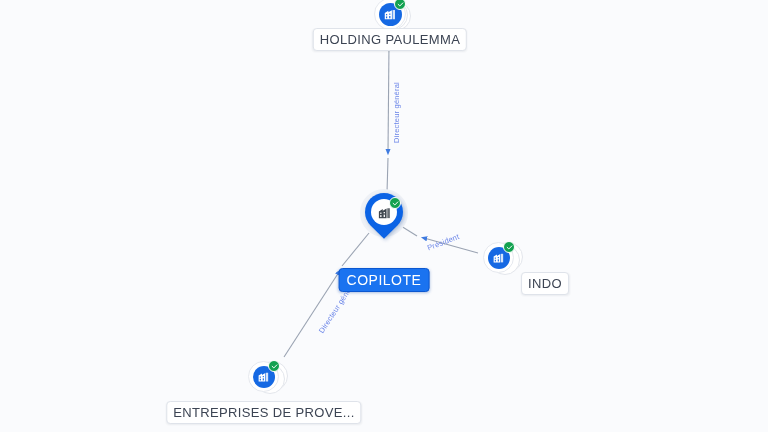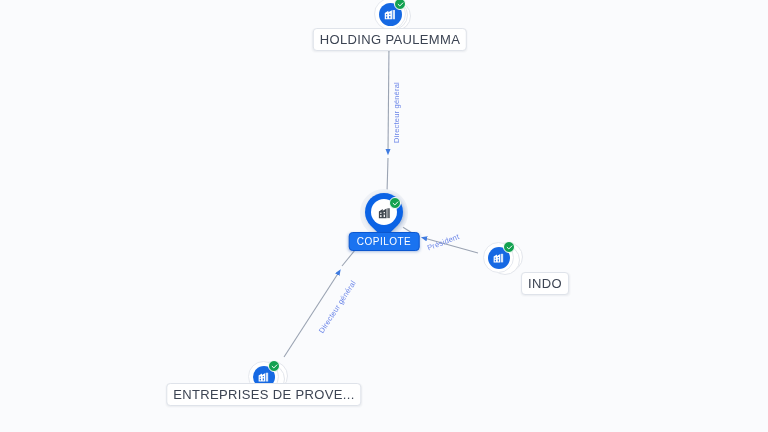--- a/index.html
+++ b/index.html
@@ -143,25 +143,26 @@
     justify-content: center;
   }
   .pin-label {
     position: absolute;
     transform: translateX(-50%);
     white-space: nowrap;
     background: #1a73f0;
     border: 1px solid #0b57d0;
     border-radius: 4px;
     color: #ffffff;
-    font-size: 10px;
+    font-size: 14px;
     letter-spacing: 0.5px;
     padding: 2.5px 7px 3px 7px;
     box-shadow: 0 1px 3px rgba(12, 70, 170, 0.33);
     box-sizing: border-box;
+    margin-top: 36px;
   }
 
   
   .edge-label {
     position: absolute;
     white-space: nowrap;
     color: #6b85e8;
     font-size: 7.5px;
     letter-spacing: 0.2px;
     transform-origin: 0 0;
@@ -255,21 +256,21 @@
           <rect x="10.6" y="11.2" width="2.1" height="2.1" fill="#1669e3"></rect>
           <rect x="10.6" y="15.4" width="2.1" height="3.9" fill="#1669e3"></rect>
         </svg>
       </div>
       <div class="verified-badge" style="width:12px;height:12px;right:-2px;top:-2px;">
         <svg width="7" height="7" viewBox="0 0 24 24" aria-hidden="true">
           <path d="M20 6.5 9.6 17 4 11.4" fill="none" stroke="#ffffff" stroke-width="3.4" stroke-linecap="round" stroke-linejoin="round"></path>
         </svg>
       </div>
     </div>
-    <div class="node-label" style="left:0px; top:6px;">ENTREPRISES DE PROVE...</div>
+    <div class="node-label" style="left:0px; top:24px;">ENTREPRISES DE PROVE...</div>
   </div>
 
   <div class="pin-node" style="left:384px; top:215px;">
     <div class="pin-halo"></div>
     <div class="pin-shape"></div>
     <div class="pin-inner">
       <svg width="15" height="15" viewBox="0 0 24 24" aria-hidden="true">
         <path d="M3 21V10.2L9.2 6.4V9l6.1-3.4V21H3z" fill="#40474f"></path>
         <path d="M16.4 5.2h4.2V21h-4.2z" fill="#40474f" opacity="0.8"></path>
         <rect x="5.1" y="12.1" width="2.1" height="2.1" fill="#ffffff"></rect>

